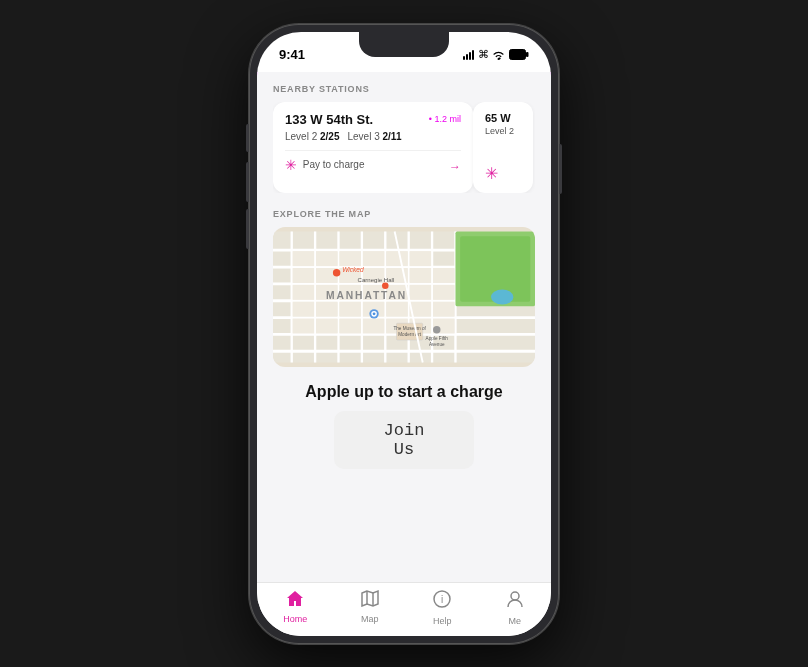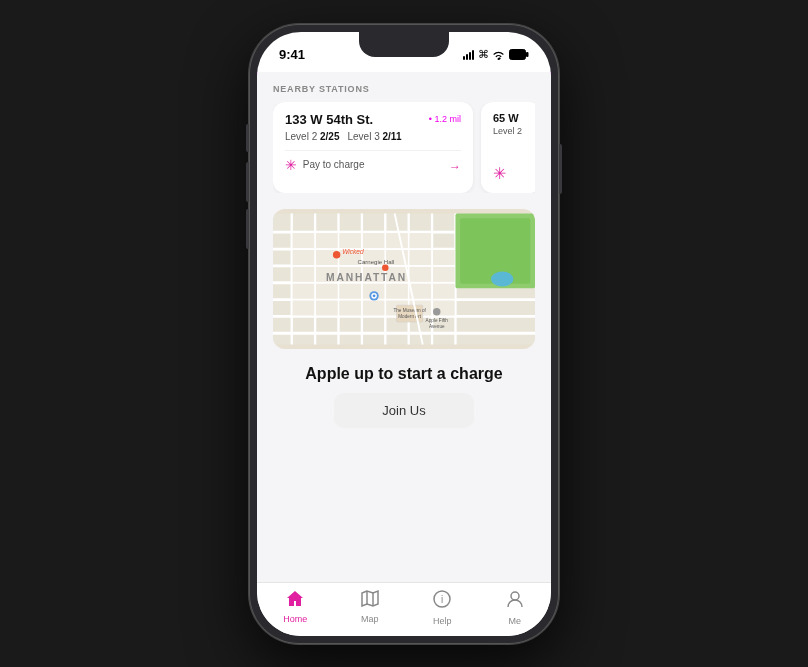--- a/index.html
+++ b/index.html
@@ -97,21 +97,20 @@
       font-size: 9px;
       font-weight: 600;
       color: #888;
       letter-spacing: 0.8px;
       text-transform: uppercase;
       margin-bottom: 8px;
     }
 
     .stations-scroll {
       display: flex;
-      gap: 8px;
       overflow-x: hidden;
     }
 
     .station-card {
       background: #fff;
       border-radius: 12px;
       padding: 10px 12px;
       min-width: 200px;
       box-shadow: 0 1px 4px rgba(0,0,0,0.06);
     }
@@ -203,25 +202,26 @@
       font-size: 16px;
       font-weight: 700;
       color: #111;
       margin-bottom: 10px;
     }
     .join-btn {
       background: #f0f0f0;
       border: none;
       border-radius: 10px;
       padding: 10px 40px;
-      font-size: 13px;
+      font-size: 17px;
       font-weight: 500;
       color: #333;
       cursor: pointer;
       width: 140px;
+      font-family: Liberation Mono, monospace;
     }
 
     
     .tab-bar {
       background: #fff;
       border-top: 1px solid #e5e5e5;
       display: flex;
       justify-content: space-around;
       padding: 6px 0 10px;
       flex-shrink: 0;
@@ -364,20 +364,21 @@
             <div style="font-size:9px;color:#555;margin-top:2px;">Level 2</div>
             <div style="margin-top:28px;">
               <span class="star-icon" style="font-size:16px;">✳</span>
             </div>
           </div>
 
         </div>
       </div>
 
       <div class="map-section">
+        <div class="section-label">EXPLORE THE MAP</div>
         <div class="map-container">
           <svg class="map-svg" viewBox="0 0 280 140" xmlns="http://www.w3.org/2000/svg">
 
             <rect width="280" height="140" fill="#e8e4d8"></rect>
 
             <line x1="0" y1="20" x2="280" y2="20" stroke="#fff" stroke-width="3"></line>
             <line x1="0" y1="38" x2="280" y2="38" stroke="#fff" stroke-width="3"></line>
             <line x1="0" y1="56" x2="280" y2="56" stroke="#fff" stroke-width="3"></line>
             <line x1="0" y1="74" x2="280" y2="74" stroke="#fff" stroke-width="3"></line>
             <line x1="0" y1="92" x2="280" y2="92" stroke="#fff" stroke-width="3"></line>

